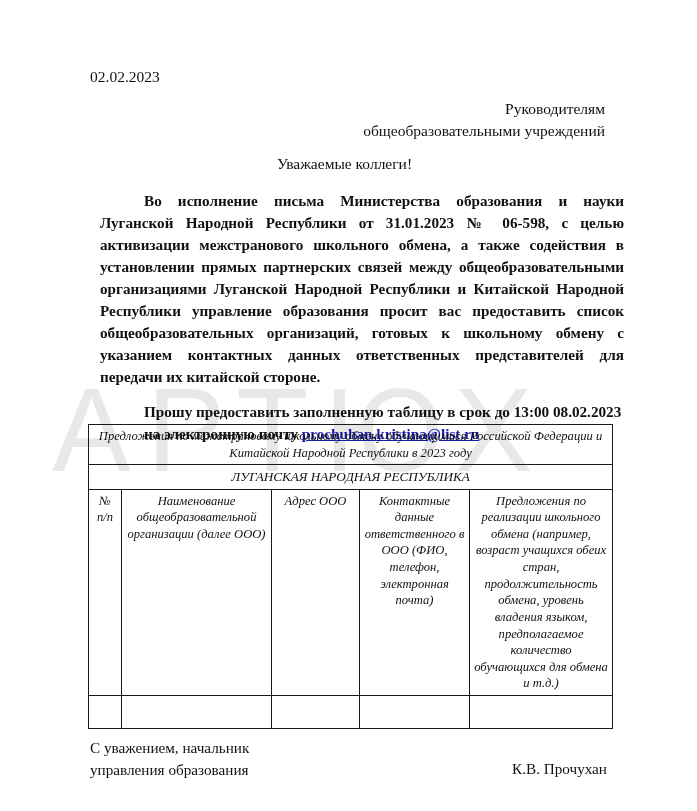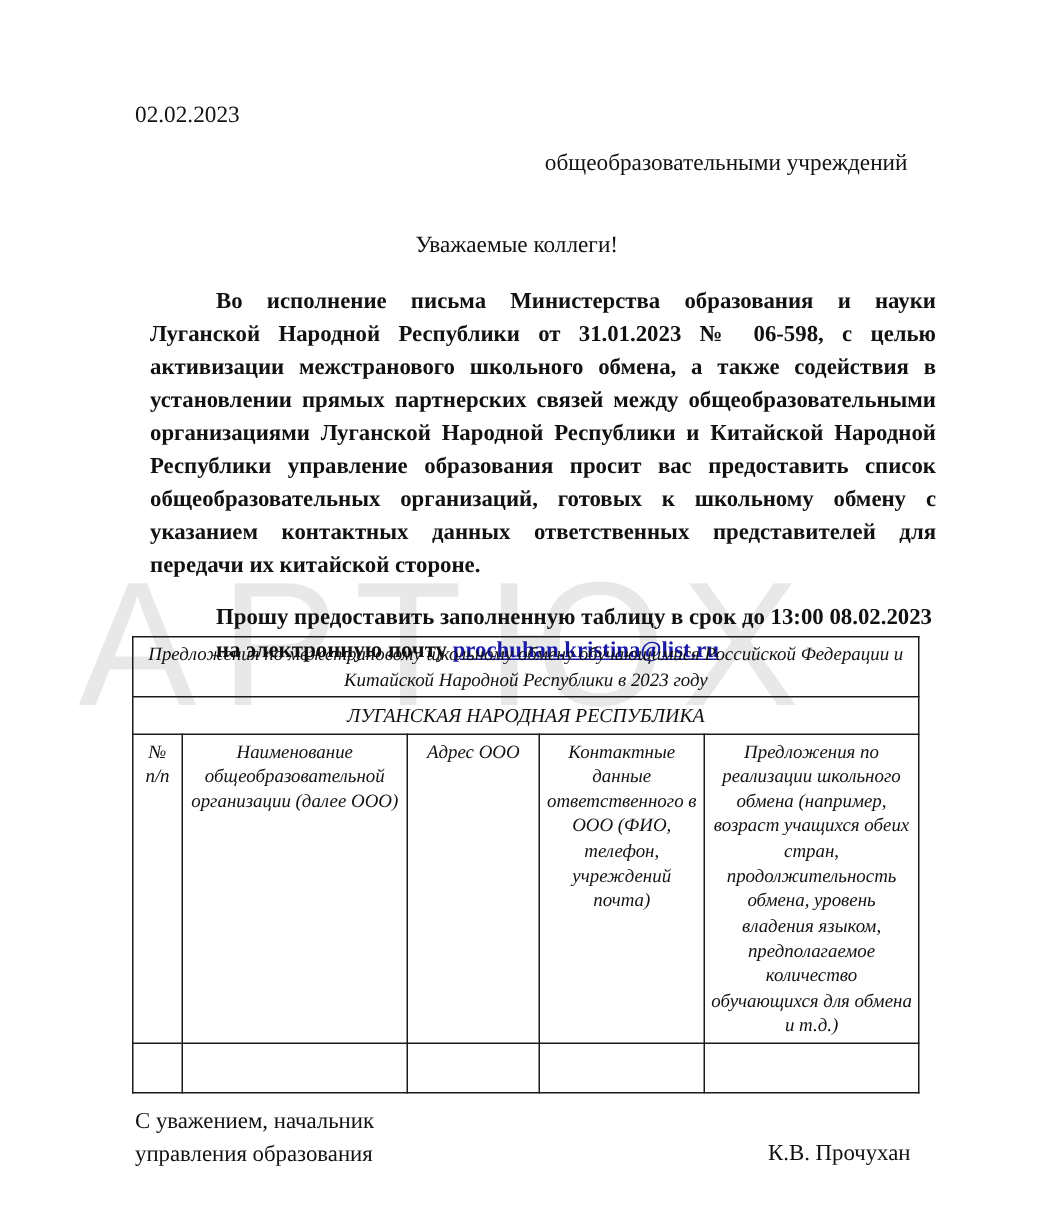--- a/index.html
+++ b/index.html
@@ -164,20 +164,21 @@
 
 <div id="watermark">
   <div class="wm-text">АРТЮХ</div>
 </div>
 
 <div class="page">
 
   <div class="date-line">02.02.2023</div>
 
   <div class="addressee">
+    <div>Руководителям</div>
     <div>общеобразовательными учреждений</div>
   </div>
 
   <div class="salutation">Уважаемые коллеги!</div>
 
   <div class="body-text">
     <p class="p1">Во исполнение письма Министерства образования и науки Луганской Народной Республики от 31.01.2023 № 06-598, с целью активизации межстранового школьного обмена, а также содействия в установлении прямых партнерских связей между общеобразовательными организациями Луганской Народной Республики и Китайской Народной Республики управление образования просит вас предоставить список общеобразовательных организаций, готовых к школьному обмену с указанием контактных данных ответственных представителей для передачи их китайской стороне.</p>
     <p class="p2">Прошу предоставить заполненную таблицу в срок до 13:00 08.02.2023</p>
     <p><span>на электронную почту </span><a class="mail-link" href="#">prochuhan.kristina@list.ru</a></p>
   </div>
@@ -194,21 +195,21 @@
       <tr>
         <td class="title-cell" colspan="5">Предложения по межстрановому школьному обмену обучающимися Российской Федерации и Китайской Народной Республики в 2023 году</td>
       </tr>
       <tr>
         <td class="region-cell" colspan="5">ЛУГАНСКАЯ НАРОДНАЯ РЕСПУБЛИКА</td>
       </tr>
       <tr>
         <td class="col-head">№ п/п</td>
         <td class="col-head">Наименование общеобразовательной организации (далее ООО)</td>
         <td class="col-head">Адрес ООО</td>
-        <td class="col-head">Контактные данные ответственного в ООО (ФИО, телефон, учреждений почта)</td>
+        <td class="col-head">Контактные данные ответственного в ООО (ФИО, телефон, электронная почта)</td>
         <td class="col-head">Предложения по реализации школьного обмена (например, возраст учащихся обеих стран, продолжительность обмена, уровень владения языком, предполагаемое количество обучающихся для обмена и т.д.)</td>
       </tr>
       <tr>
         <td class="empty-row"></td>
         <td class="empty-row"></td>
         <td class="empty-row"></td>
         <td class="empty-row"></td>
         <td class="empty-row"></td>
       </tr>
     </tbody>

